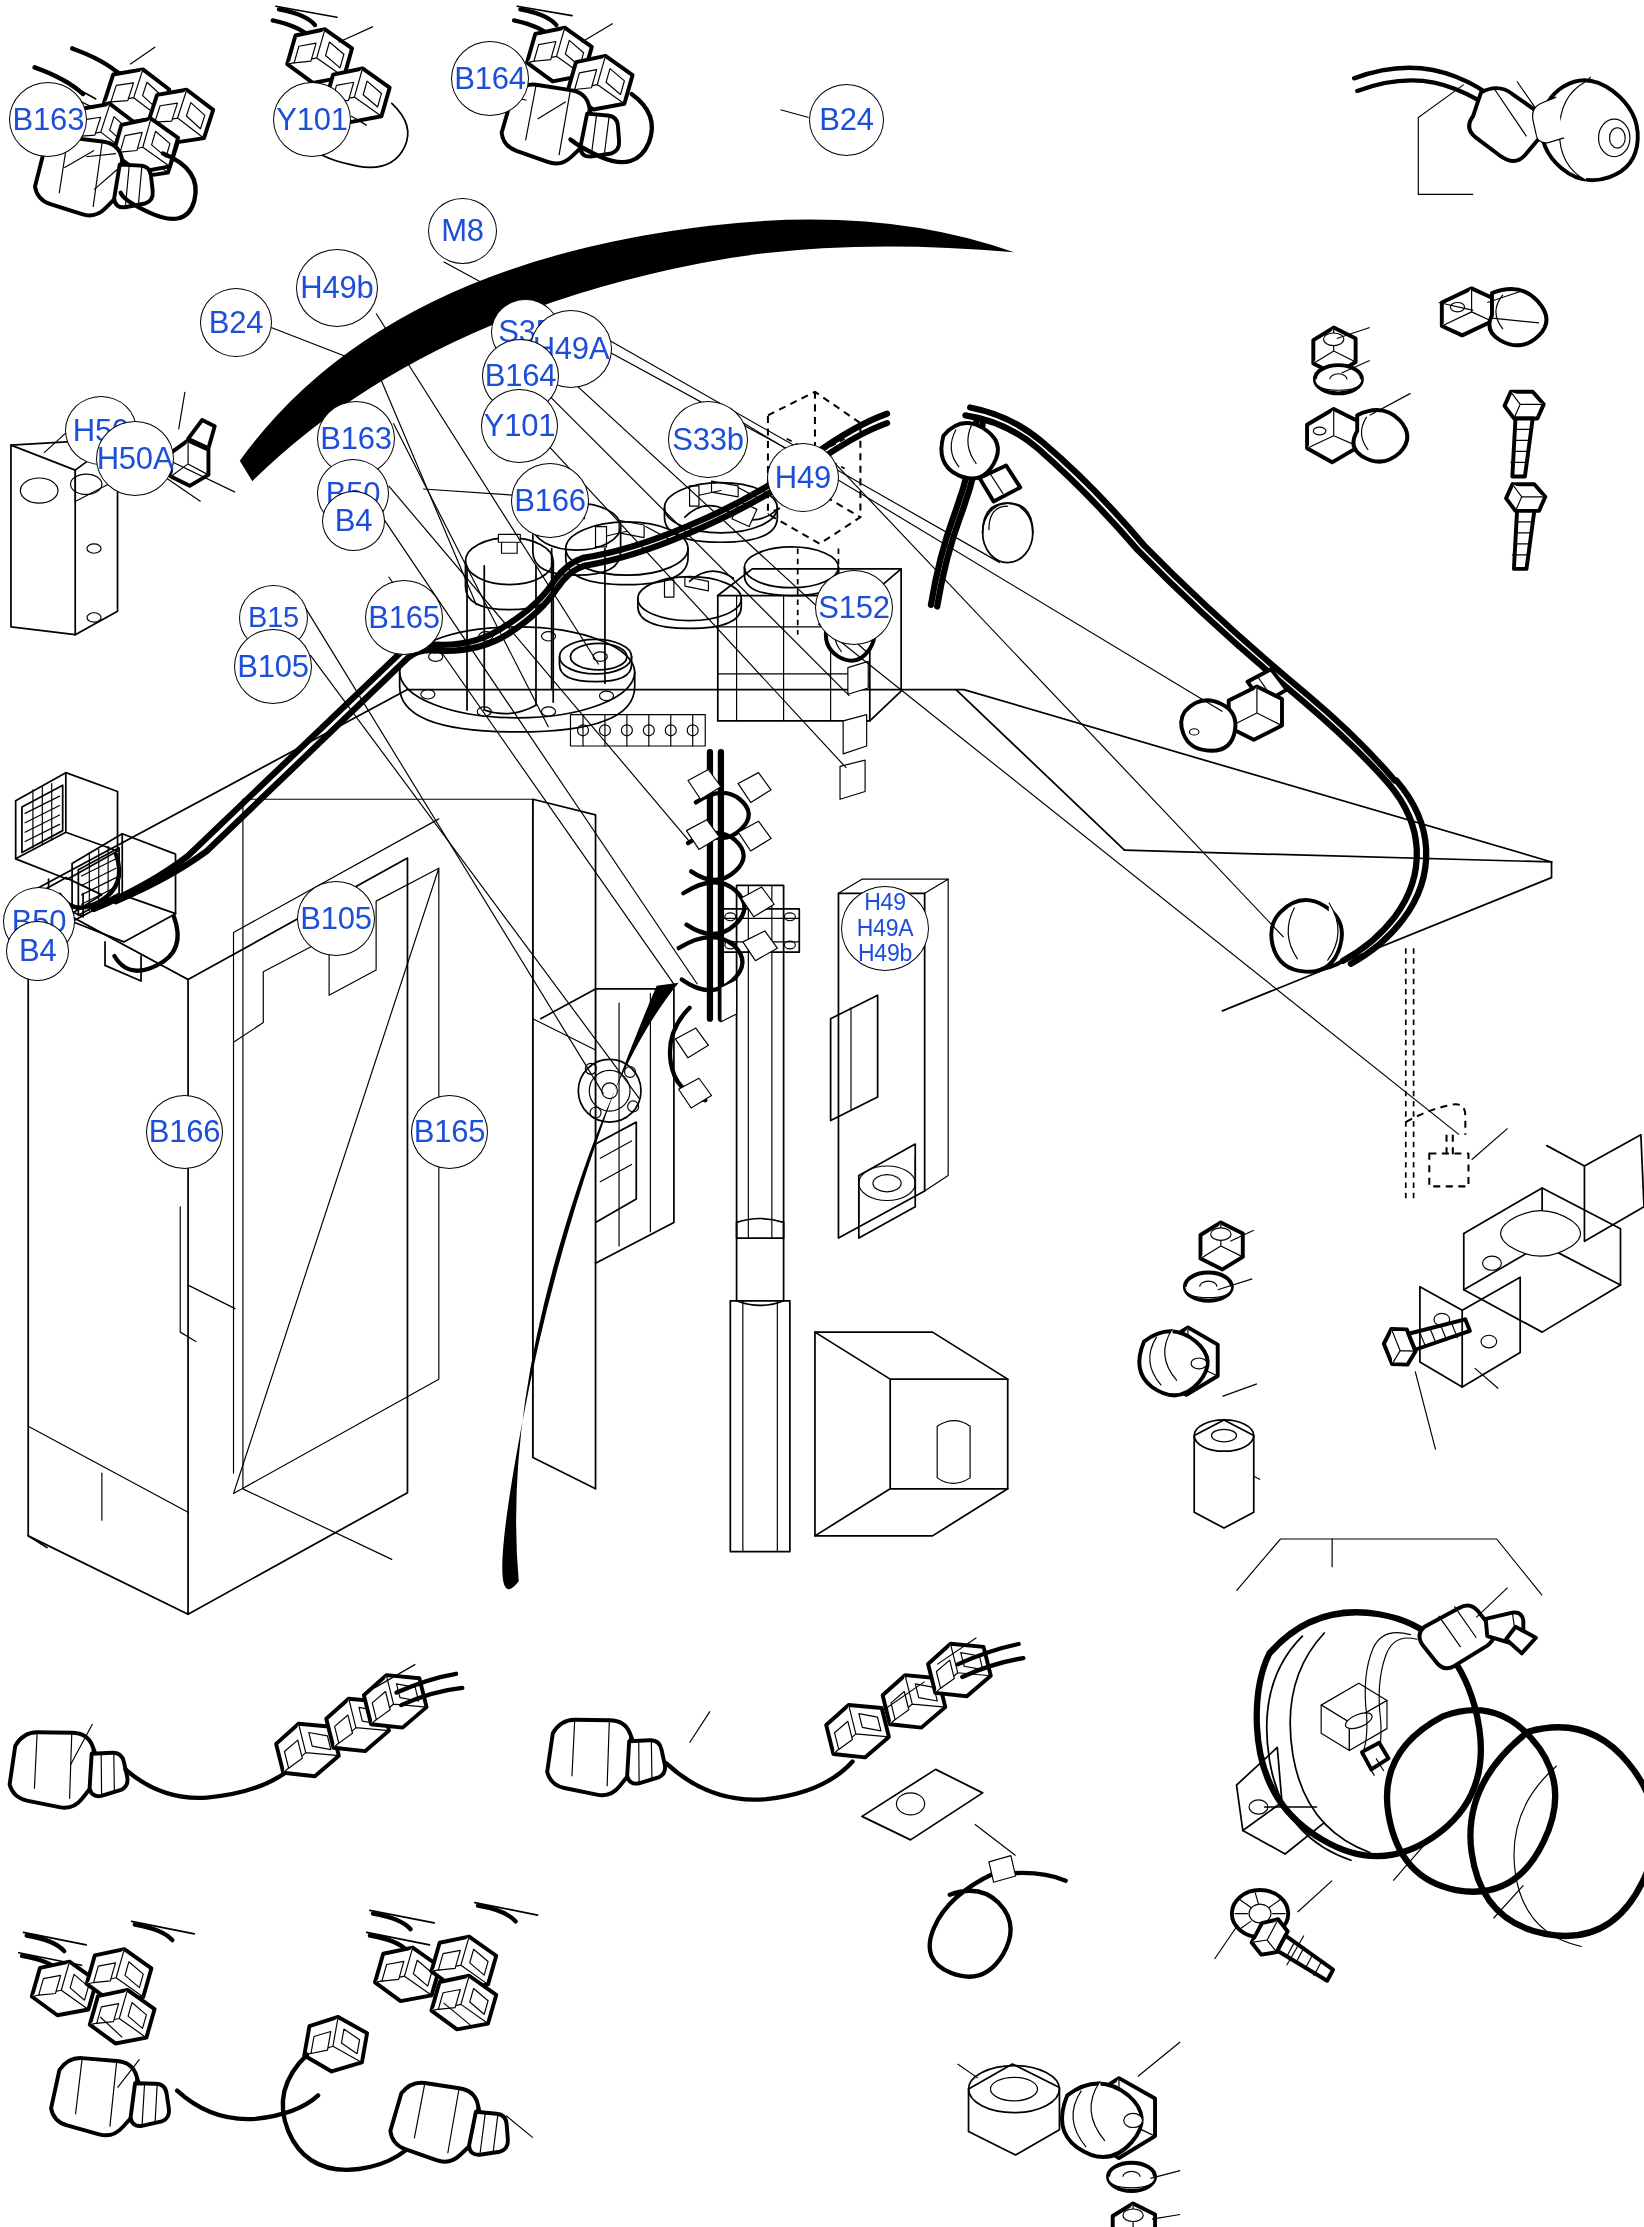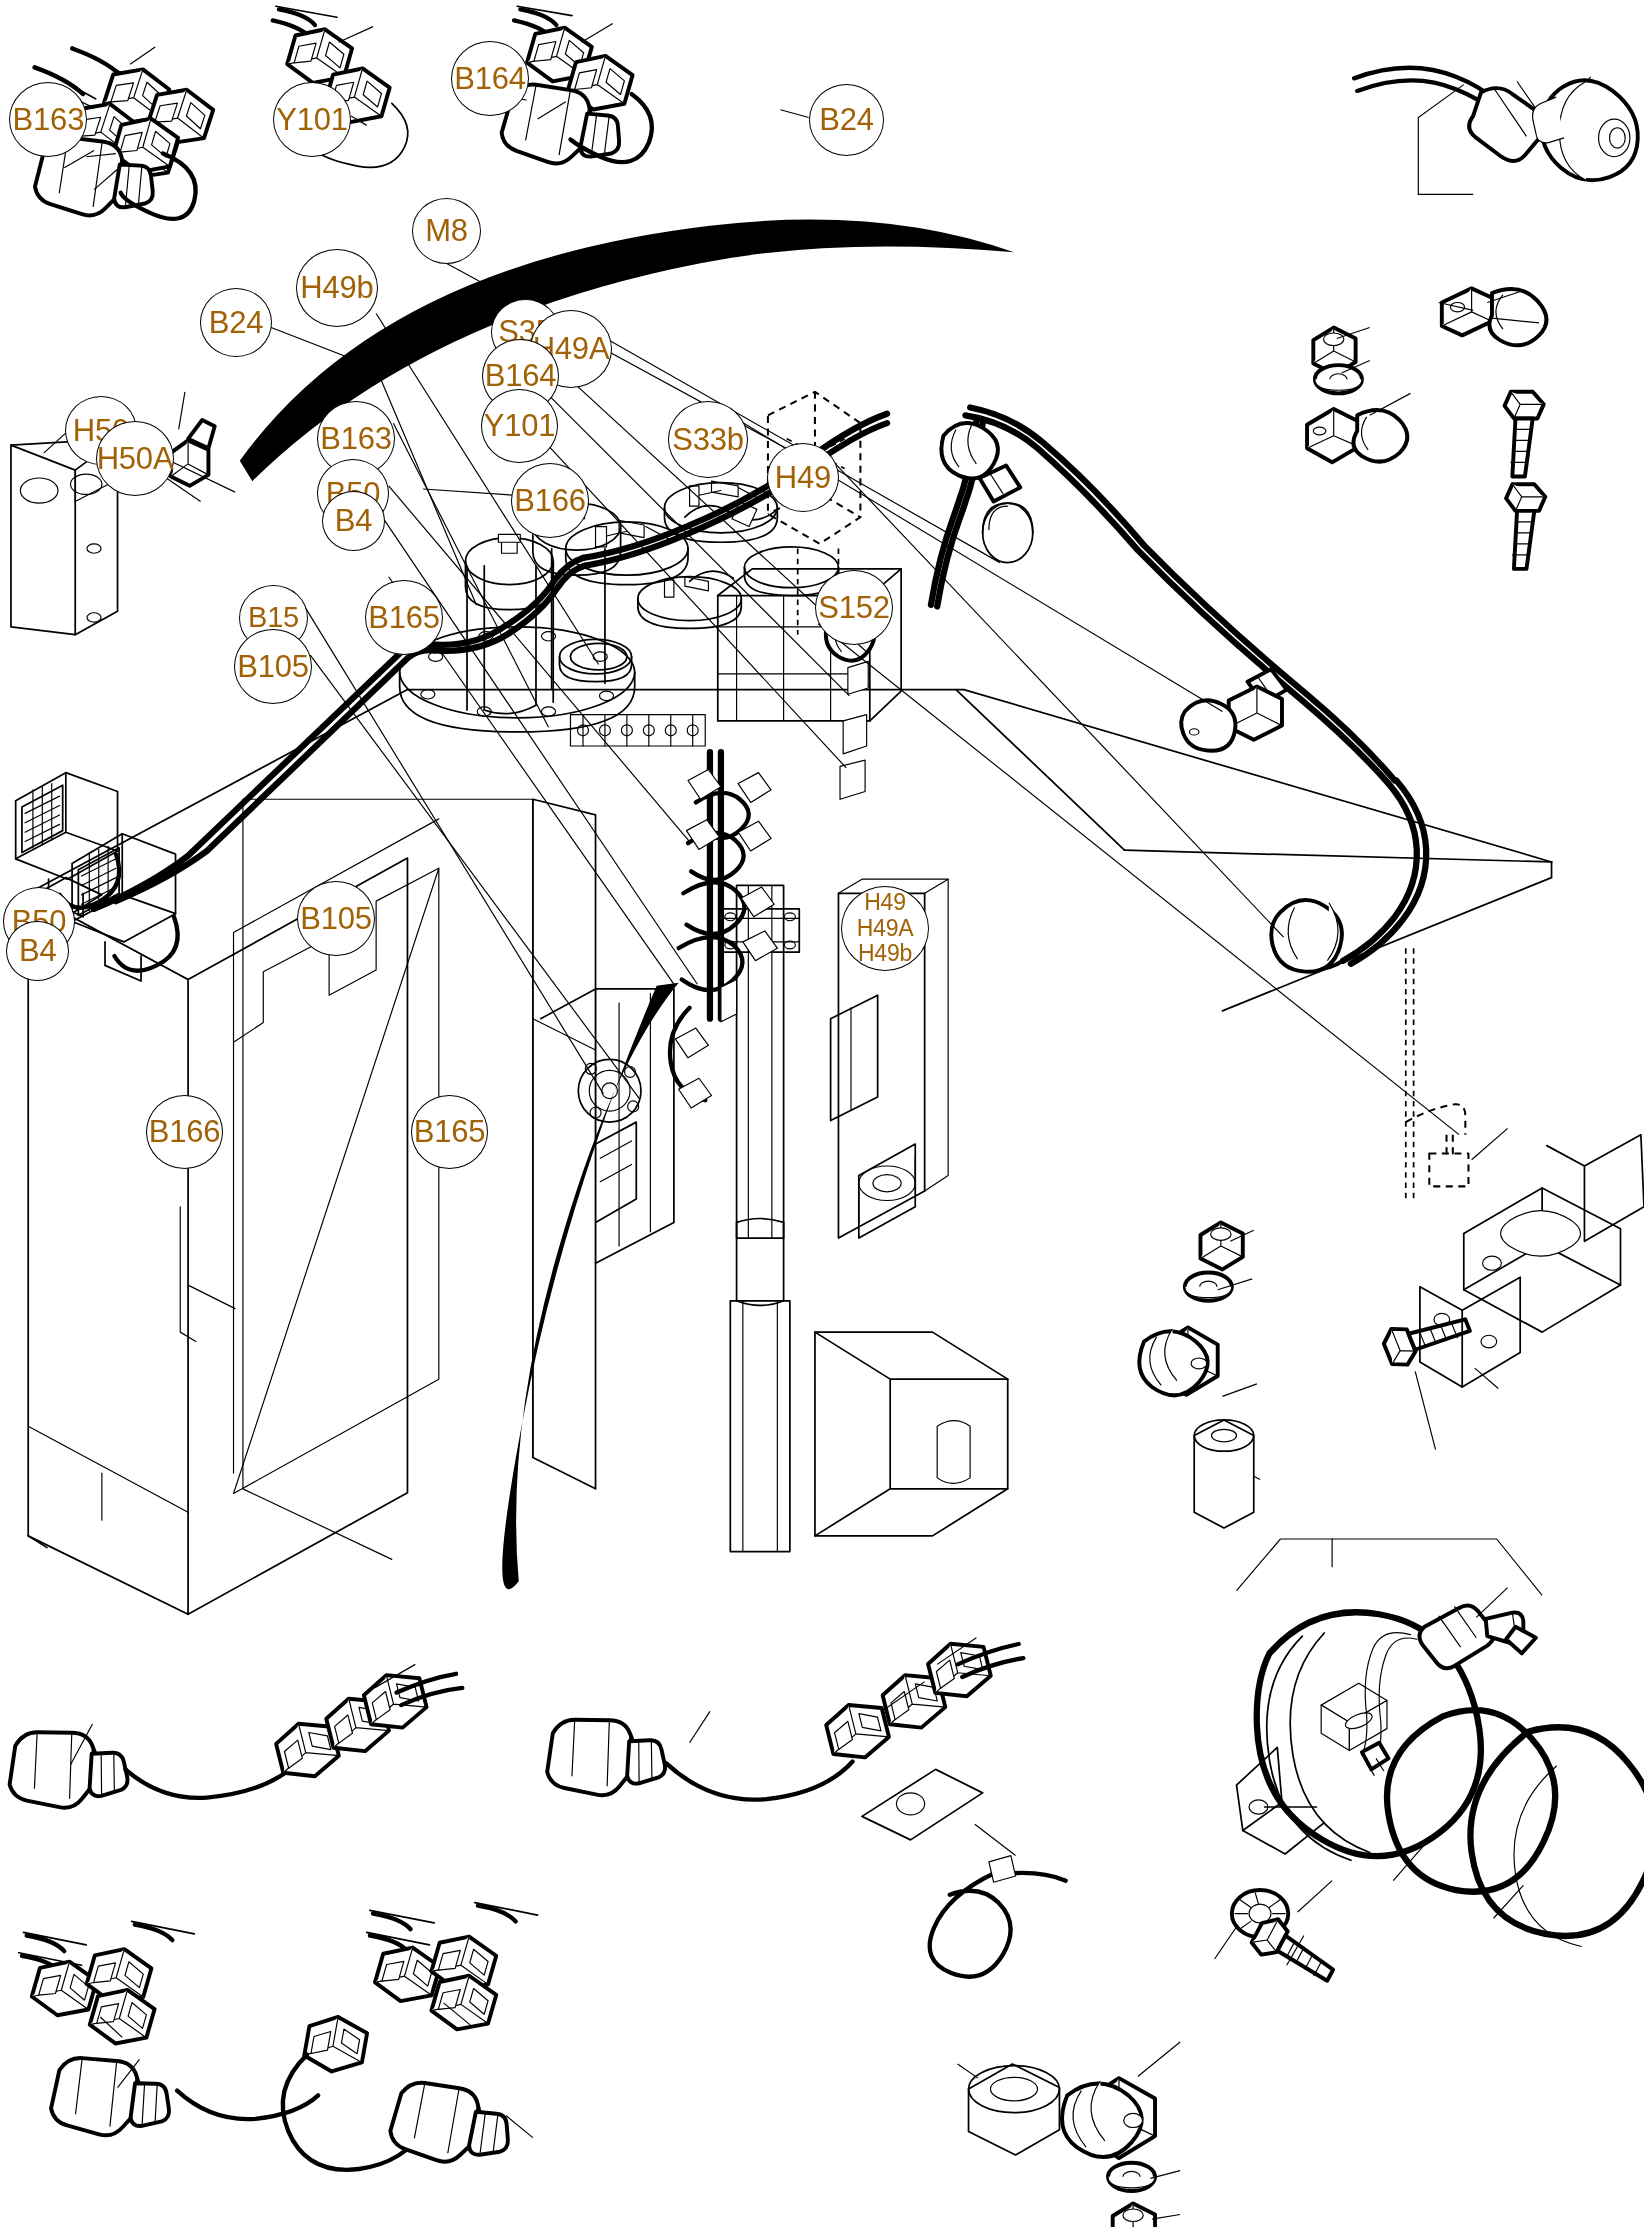--- a/index.html
+++ b/index.html
@@ -10,21 +10,21 @@
     background:#ffffff;
     overflow:hidden;
   }
   #art{position:absolute;left:0;top:0;width:1644px;height:2227px;}
   .callout{
     position:absolute;
     display:flex;align-items:center;justify-content:center;
     border:1.3px solid #000;
     border-radius:50%;
     background:#ffffff;
-    color:#a16207;
+    color:#1d4ed8;
     font-family:"Liberation Sans", sans-serif;
     font-weight:400;
     line-height:1.02;
     text-align:center;
     white-space:pre-line;
     box-sizing:border-box;
     letter-spacing:-0.2px;
     z-index:40;
   }
   .callout.multi{line-height:1.12;}
@@ -715,21 +715,21 @@
         </g>
     <path class="ld" d="M1506,2826 L1470,2832"></path>
   </g>
 </svg>
 
 <div id="callout-layer">
       <div class="callout" style="left: 9.4px; top: 82px; width: 78px; height: 75px; font-size: 31px;">B163</div>
       <div class="callout" style="left: 273px; top: 82px; width: 78px; height: 75px; font-size: 31px;">Y101</div>
       <div class="callout" style="left: 451px; top: 41px; width: 78px; height: 75px; font-size: 31px;">B164</div>
       <div class="callout" style="left: 809px; top: 84px; width: 75px; height: 72px; font-size: 31px;">B24</div>
-      <div class="callout" style="left: 412px; top: 198px; width: 69px; height: 66px; font-size: 31px;">M8</div>
+      <div class="callout" style="left: 428px; top: 198px; width: 69px; height: 66px; font-size: 31px;">M8</div>
       <div class="callout" style="left: 296px; top: 249px; width: 82px; height: 78px; font-size: 31px;">H49b</div>
       <div class="callout" style="left: 200px; top: 288px; width: 72px; height: 69px; font-size: 31px;">B24</div>
       <div class="callout" style="left: 491px; top: 299px; width: 69px; height: 66px; font-size: 31px;">S35</div>
       <div class="callout" style="left: 530px; top: 310px; width: 82px; height: 78px; font-size: 31px;">H49A</div>
       <div class="callout" style="left: 482px; top: 339px; width: 77px; height: 74px; font-size: 31px;">B164</div>
       <div class="callout" style="left: 481px; top: 389px; width: 77px; height: 74px; font-size: 31px;">Y101</div>
       <div class="callout" style="left: 44px; top: 396px; width: 72px; height: 69px; font-size: 31px; margin-left: 21px;">H50</div>
       <div class="callout" style="left: 96px; top: 421px; width: 78px; height: 75px; font-size: 31px;">H50A</div>
       <div class="callout" style="left: 317px; top: 401px; width: 78px; height: 75px; font-size: 31px;">B163</div>
       <div class="callout" style="left: 317px; top: 459px; width: 72px; height: 69px; font-size: 31px;">B50</div>

